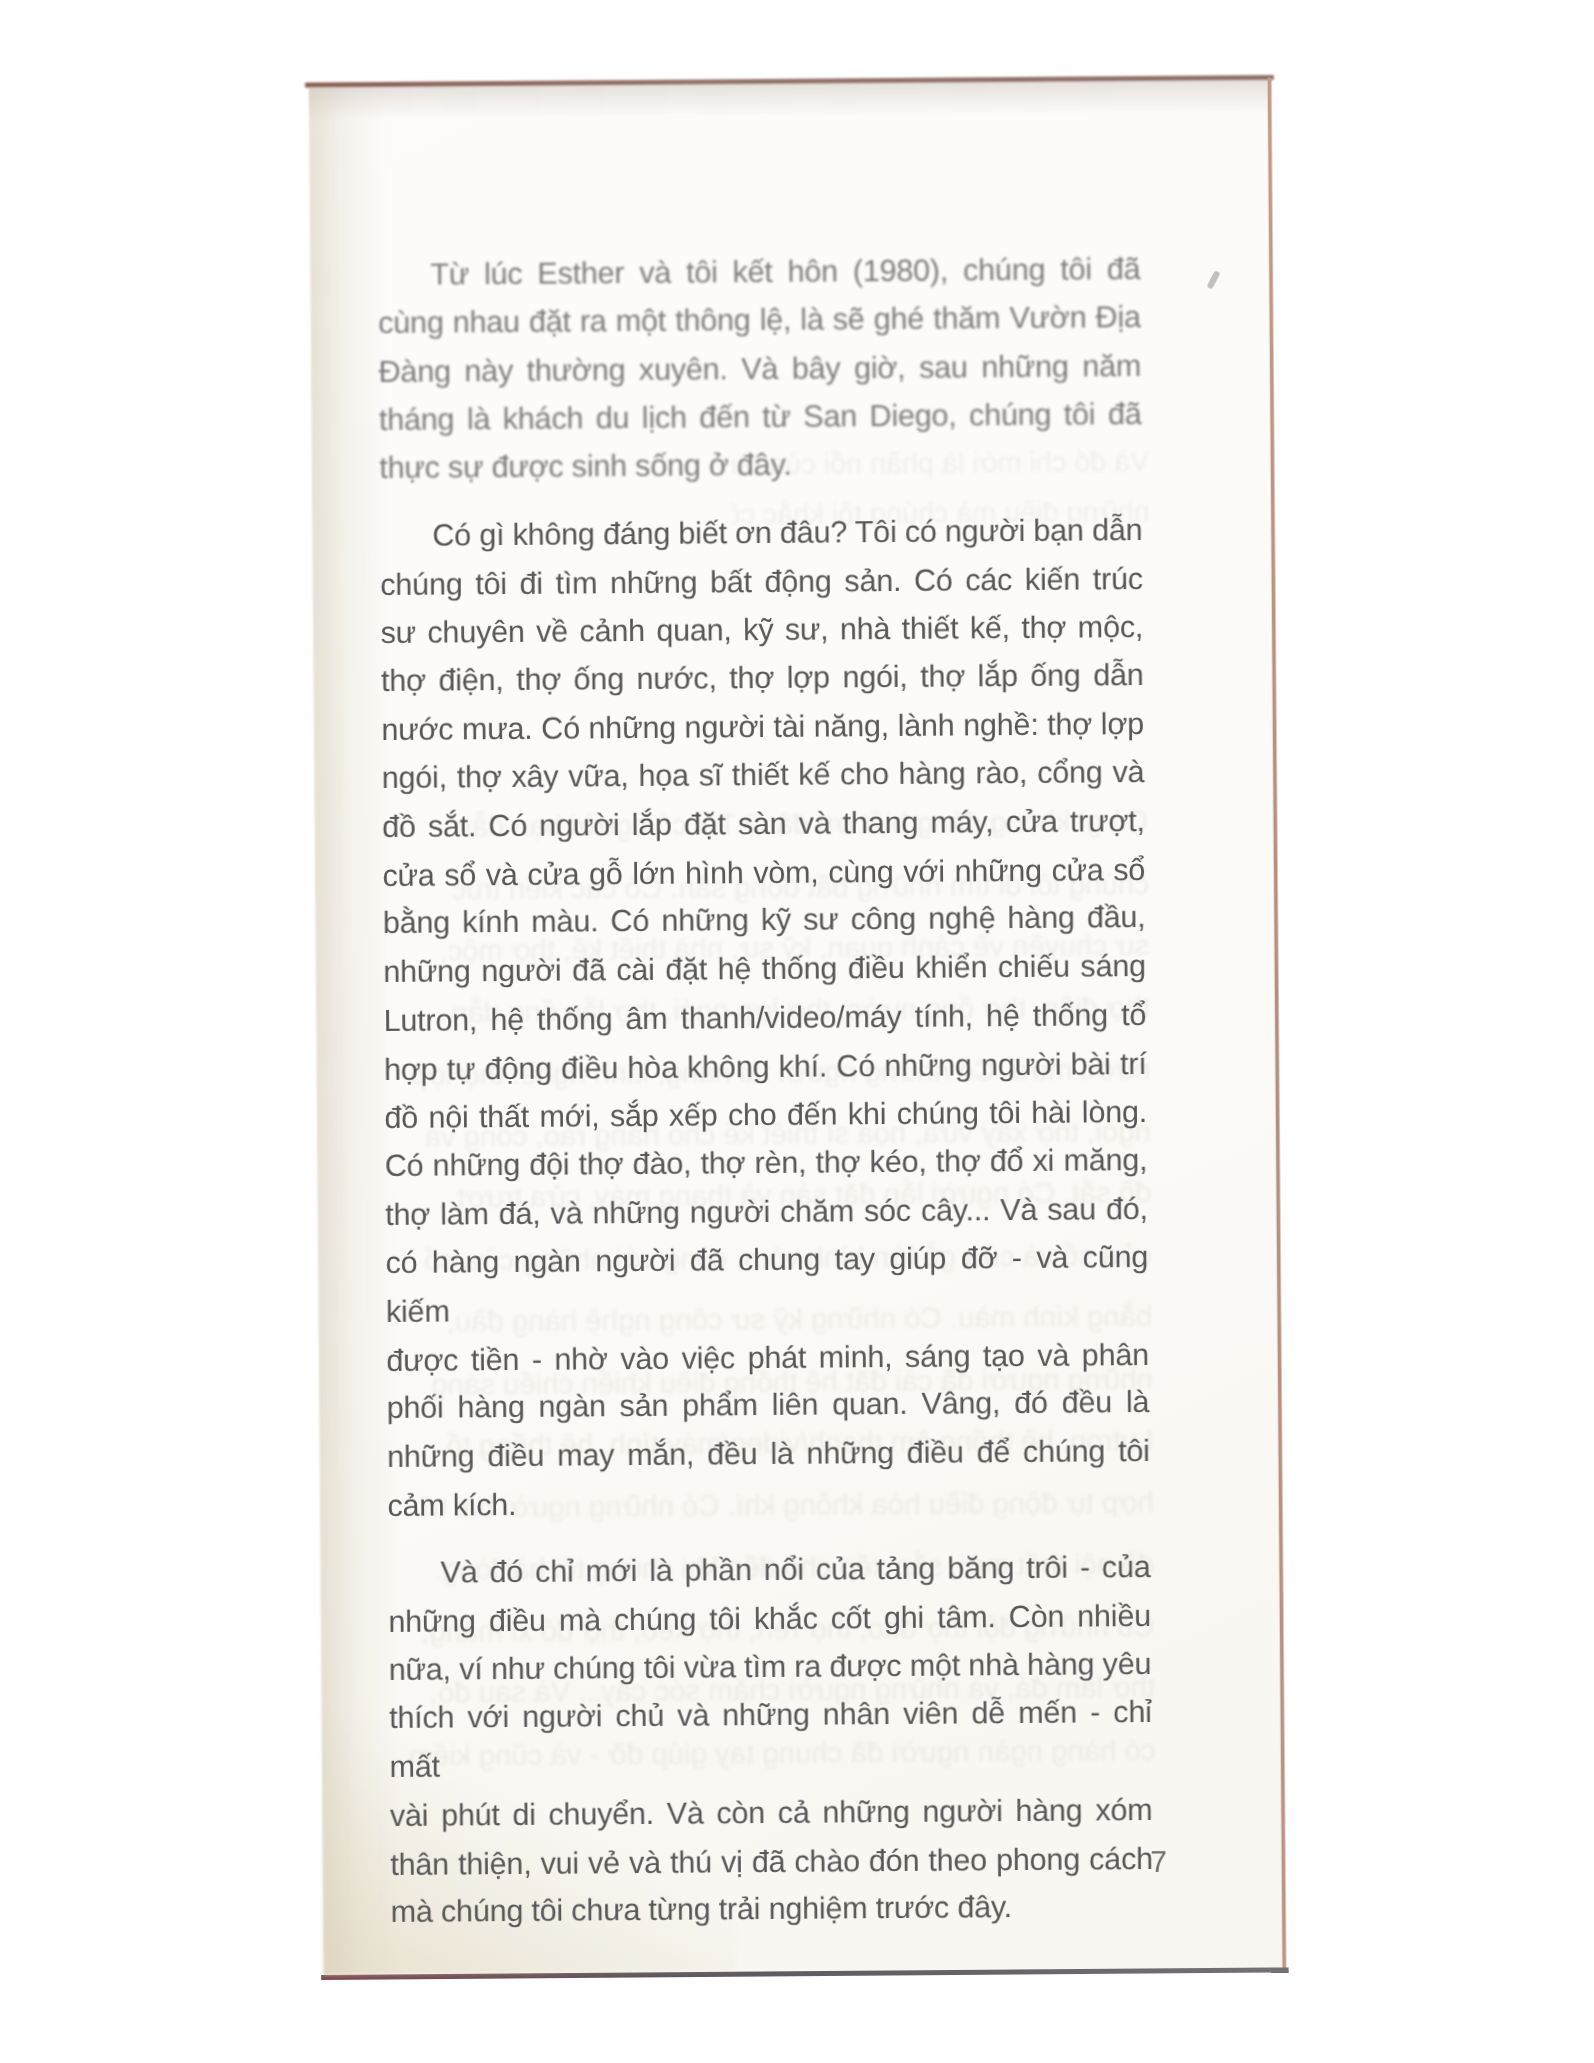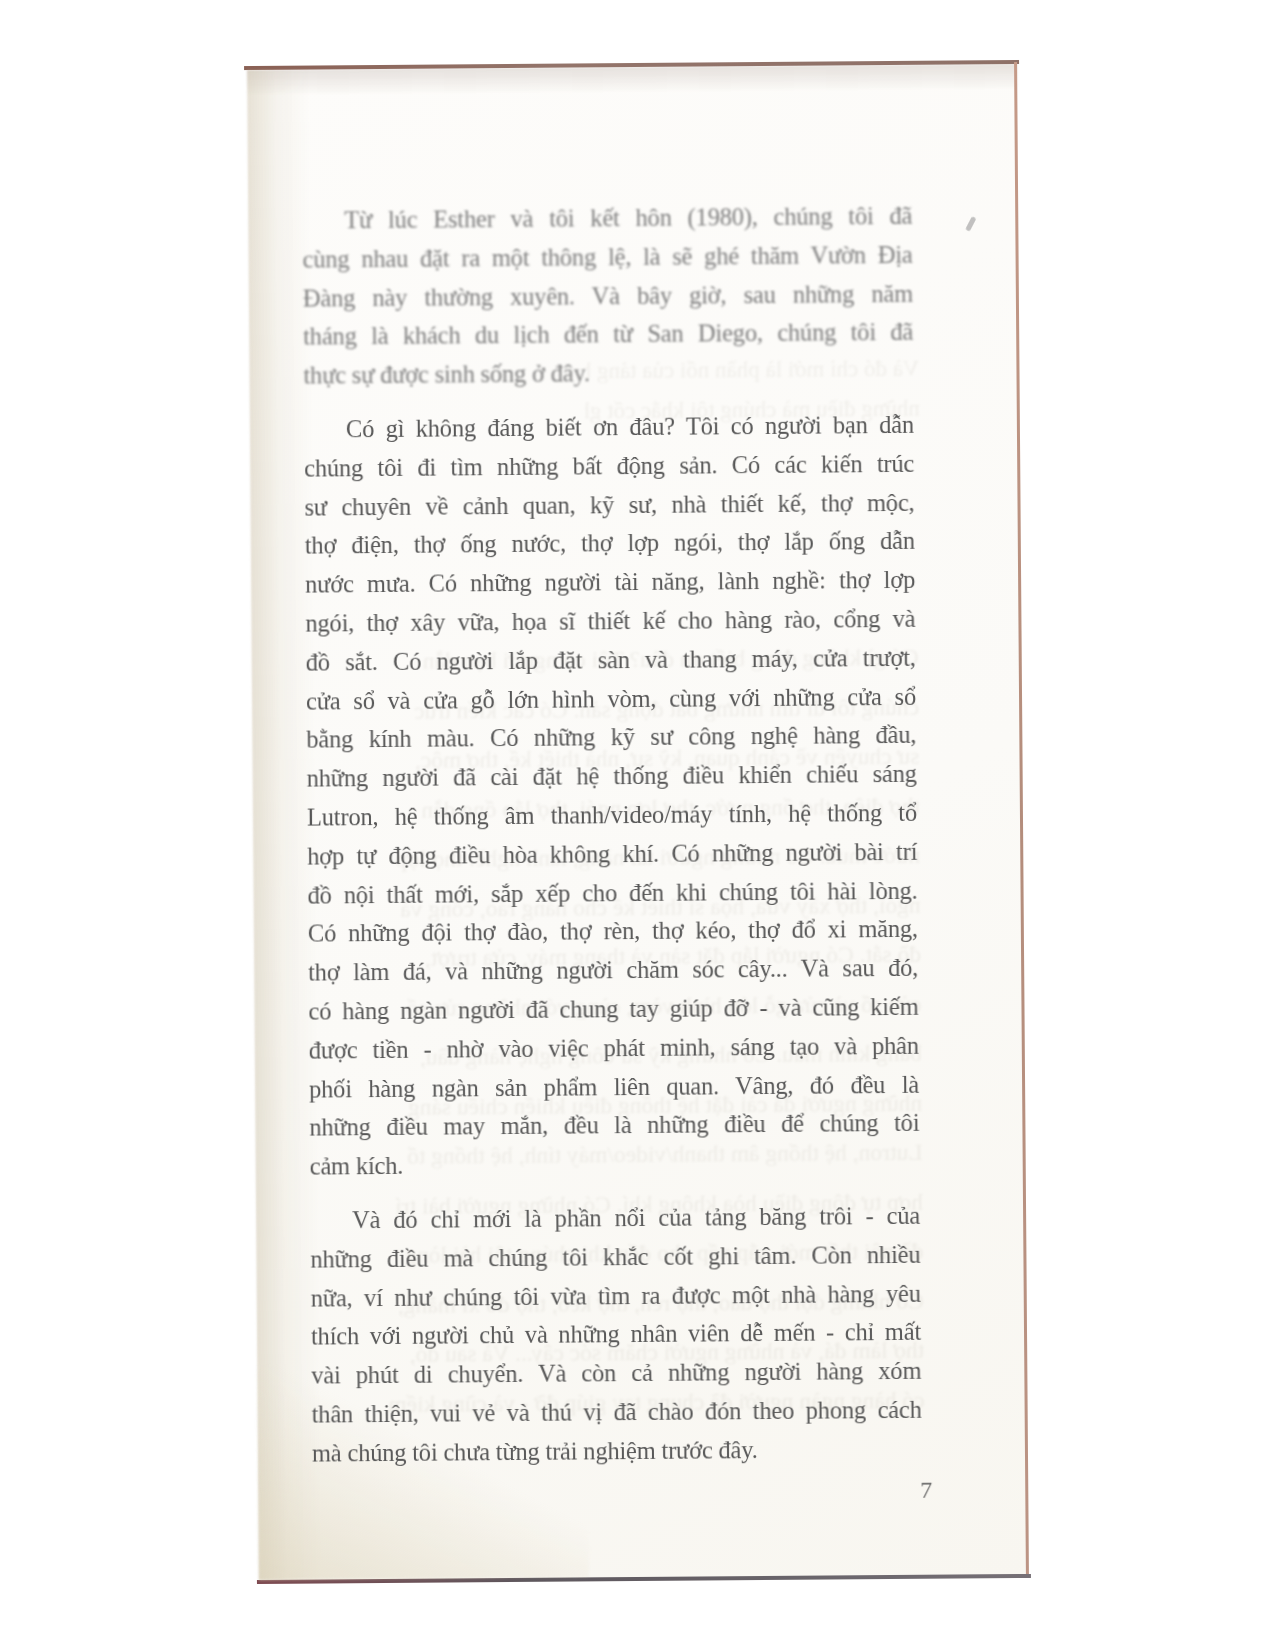--- a/index.html
+++ b/index.html
@@ -6,21 +6,20 @@
     margin: 0; padding: 0;
     width: 1275px; height: 1650px;
     background: #ffffff;
     overflow: hidden;
     font-family: "Liberation Sans", sans-serif;
   }
   .photo {
     position: relative;
     width: 1275px; height: 1650px;
     background: #ffffff;
-    font-family: Liberation Serif, serif;
   }
   
   .page {
     position: absolute;
     left: 253px; top: 63px;
     width: 770px; height: 1518px;
     background: linear-gradient(155deg, #fdfcfa 0%, #fbfaf7 55%, #f8f6f0 100%);
     transform: rotate(-0.45deg);
     transform-origin: 50% 50%;
   }

